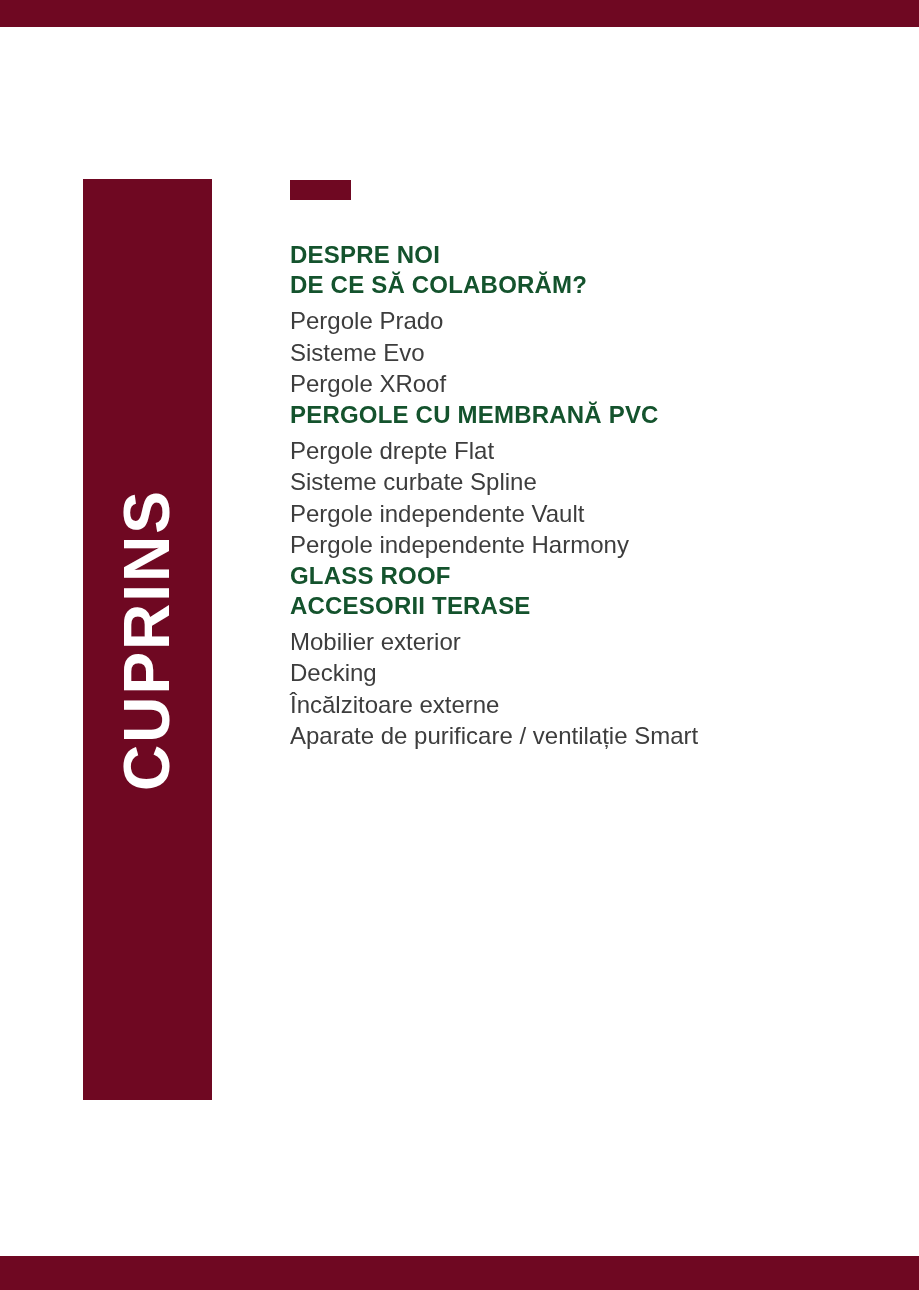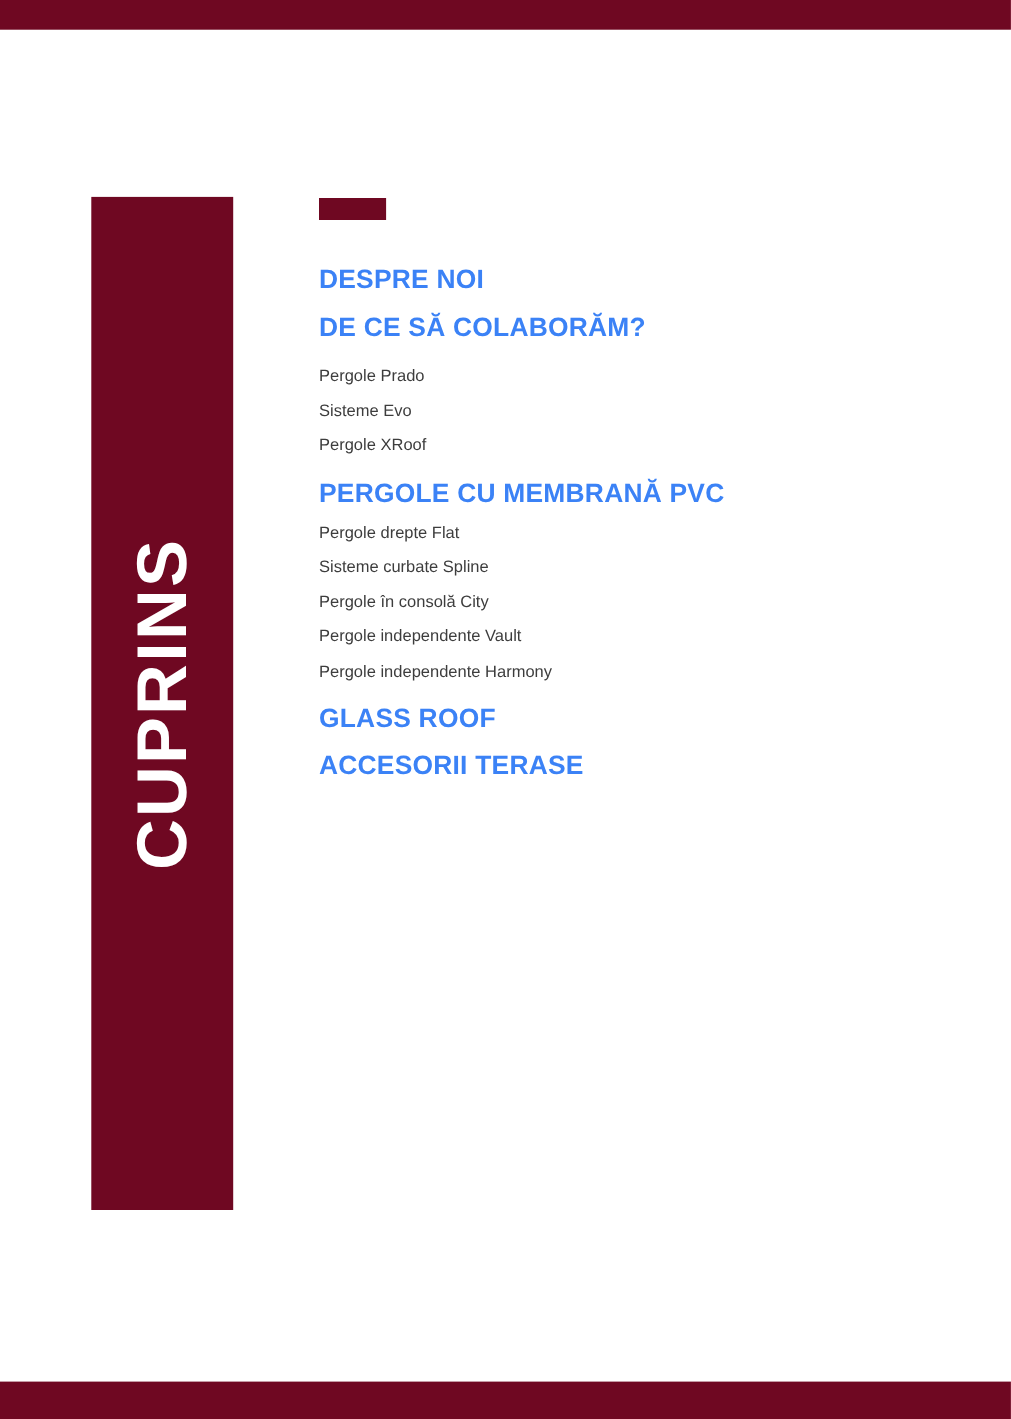--- a/index.html
+++ b/index.html
@@ -55,38 +55,37 @@
     top: 180px;
     width: 560px;
   }
   .accent-rect {
     width: 61px;
     height: 20px;
     background: #6F0822;
     margin-bottom: 40px;
   }
   .toc-section {
-    margin-top: 13px;
   }
   .toc-section:first-of-type {
     margin-top: 0;
   }
   .toc-heading {
     font-size: 24px;
     font-weight: bold;
     line-height: 30px;
-    color: #3b82f6;
+    color: #14532d;
     letter-spacing: 0.2px;
     cursor: pointer;
   }
   .toc-items {
     margin-top: 5px;
   }
   .toc-item {
-    font-size: 15px;
+    font-size: 24px;
     line-height: 31.5px;
     color: #3d3d3d;
     cursor: pointer;
   }
 </style>
 </head>
 <body>
 
 <div class="page">
 
@@ -110,31 +109,36 @@
             <div class="toc-item">Pergole Prado</div>
             <div class="toc-item">Sisteme Evo</div>
             <div class="toc-item">Pergole XRoof</div>
           </div>
         </div>
         <div class="toc-section">
           <div class="toc-heading">PERGOLE CU MEMBRANĂ PVC</div>
           <div class="toc-items">
             <div class="toc-item">Pergole drepte Flat</div>
             <div class="toc-item">Sisteme curbate Spline</div>
-            <div class="toc-item">Pergole în consolă City</div>
             <div class="toc-item">Pergole independente Vault</div>
             <div class="toc-item">Pergole independente Harmony</div>
           </div>
         </div>
         <div class="toc-section">
           <div class="toc-heading">GLASS ROOF</div>
         </div>
         <div class="toc-section">
         </div>
         <div class="toc-section">
           <div class="toc-heading">ACCESORII TERASE</div>
+          <div class="toc-items">
+            <div class="toc-item">Mobilier exterior</div>
+            <div class="toc-item">Decking</div>
+            <div class="toc-item">Încălzitoare externe</div>
+            <div class="toc-item">Aparate de purificare / ventilație Smart</div>
+          </div>
         </div>
       </div>
   </div>
 
   <div class="bottom-bar"></div>
 
 </div>
 
 </body></html>

